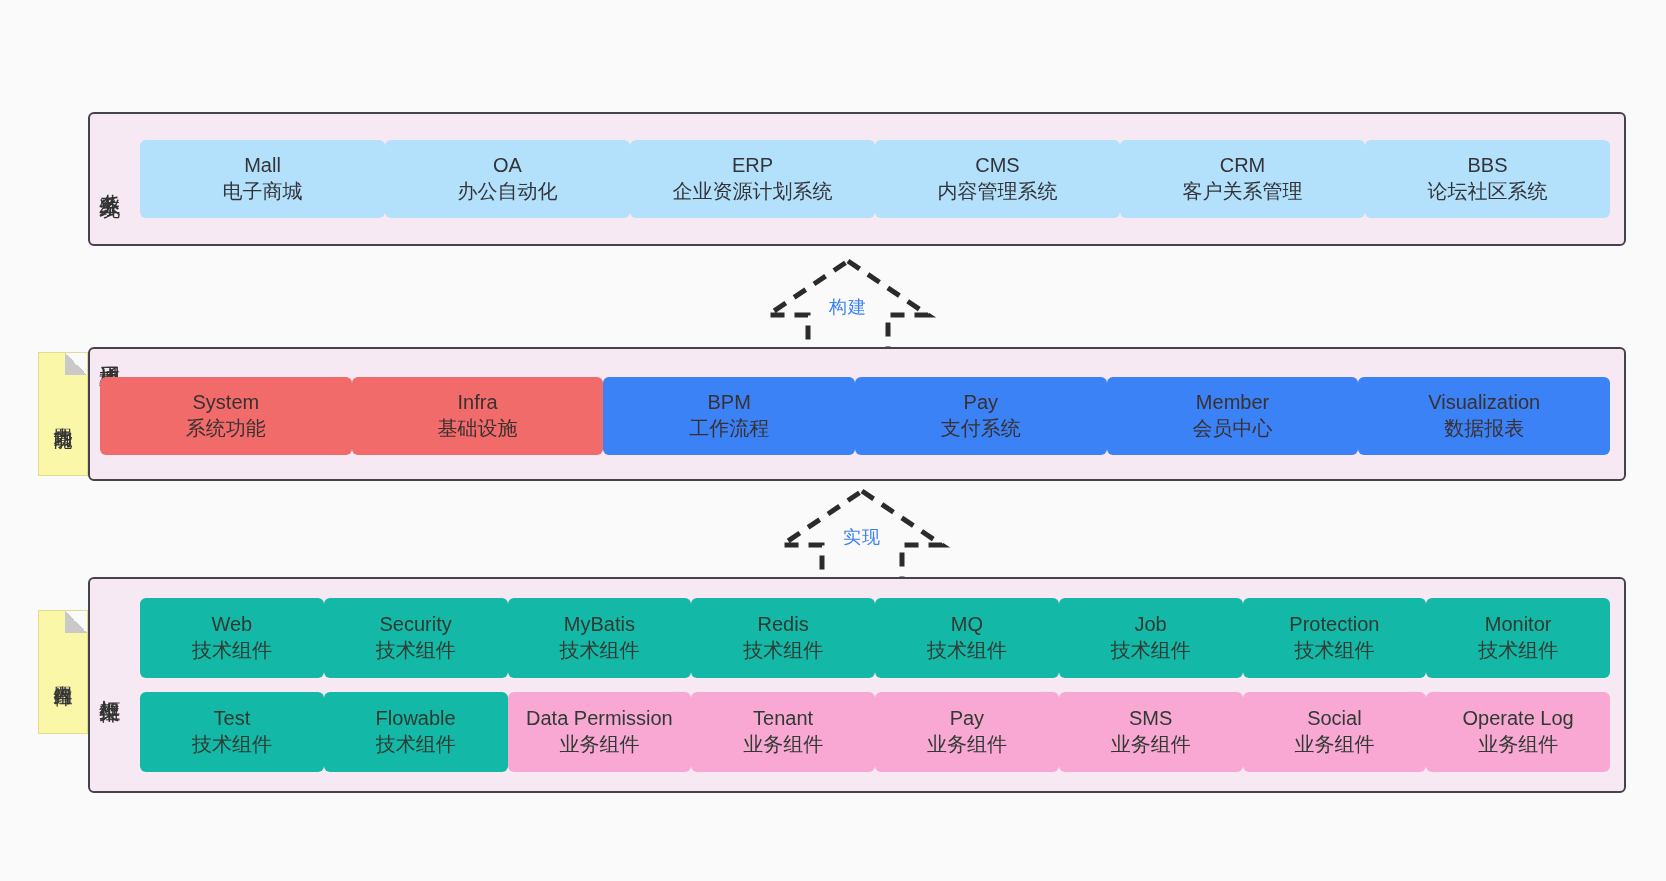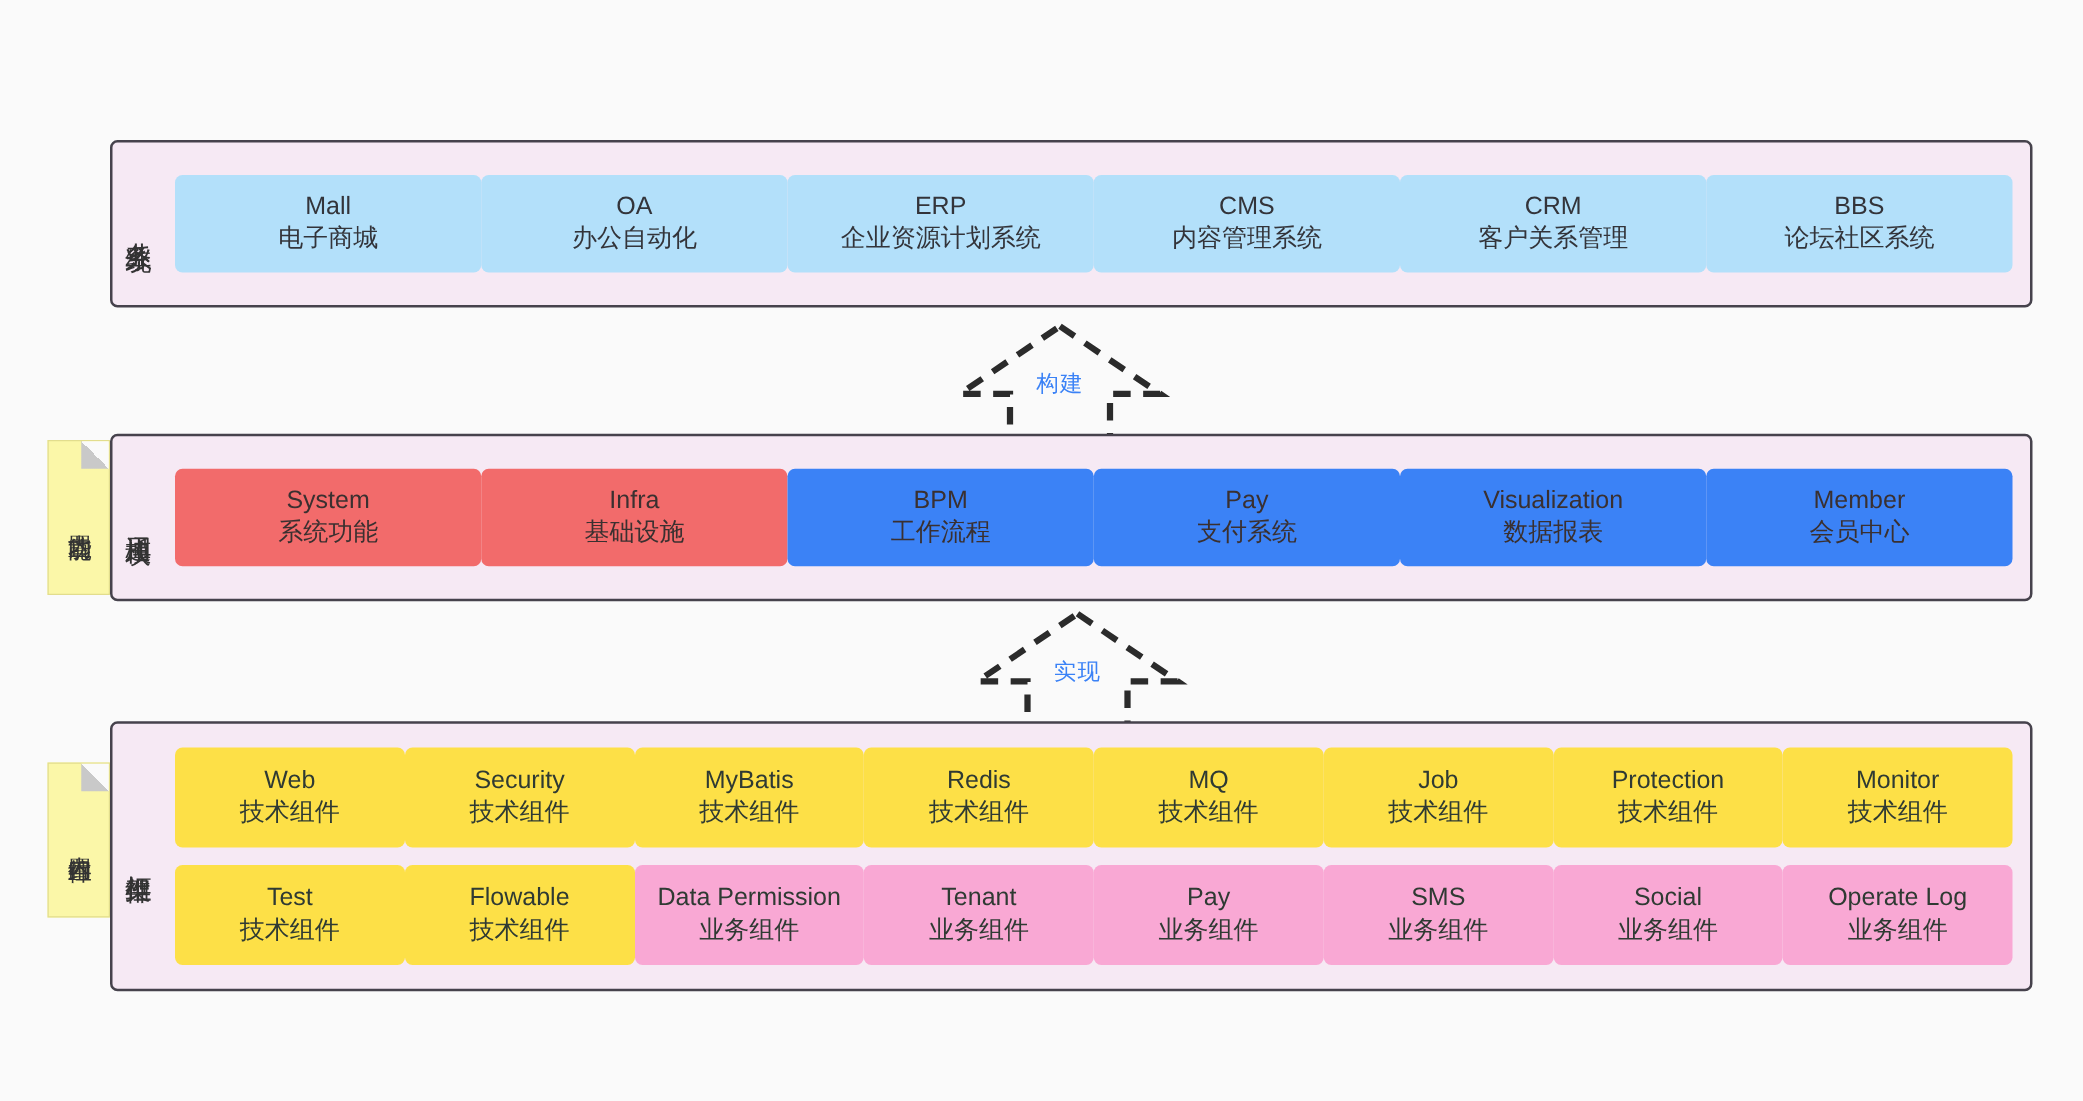--- a/index.html
+++ b/index.html
@@ -70,28 +70,28 @@
     color: #2f3430;
     padding: 4px 6px;
     box-sizing: border-box;
   }
   .node .n-title { white-space: nowrap; }
   .node .n-sub  { white-space: nowrap; }
 
   .node.blue       { background: #b3e0fa; color: #33343a; }
   .node.red        { background: #f26b6b; color: #3a3030; }
   .node.pink       { background: #3b82f6; color: #3a3030; }
-  .node.green      { background: #fde047; color: #2f3a33; }
+  .node.green      { background: #14b8a6; color: #2f3a33; }
   .node.lightgreen { background: #f9a8d4; color: #2f3a33; }
 
   .node.wrap .n-title { white-space: normal; }
 
   
   #layer-business  { left: 88px;  top: 112px; width: 1538px; height: 134px; }
-  #layer-modules   { left: 88px;  top: 347px; width: 1538px; height: 134px; }
+  #layer-modules   { left: 88px;  top: 347px; width: 1538px; height: 134px; flex-direction: column; }
   #layer-framework { left: 88px;  top: 577px; width: 1538px; height: 216px; }
 
   #layer-business .layer-body,
   #layer-modules  .layer-body { padding-left: 10px; }
 
   #layer-business .node,
   #layer-modules  .node { height: 78px; }
 
   #layer-framework .layer-body { gap: 14px; padding-left: 10px; }
   #layer-framework .node { height: 80px; }
@@ -204,26 +204,26 @@
       </div>
       <div class="node pink">
         <span class="n-title">BPM</span>
         <span class="n-sub">工作流程</span>
       </div>
       <div class="node pink">
         <span class="n-title">Pay</span>
         <span class="n-sub">支付系统</span>
       </div>
       <div class="node pink">
+        <span class="n-title">Member</span>
+        <span class="n-sub">会员中心</span>
+      </div>
+      <div class="node pink">
         <span class="n-title">Visualization</span>
         <span class="n-sub">数据报表</span>
-      </div>
-      <div class="node pink">
-        <span class="n-title">Member</span>
-        <span class="n-sub">会员中心</span>
       </div>
     </div>
   </div>
 </div>
 
 <div class="connector" id="connector-realize">
   <svg viewBox="0 0 180 100" xmlns="http://www.w3.org/2000/svg" aria-hidden="true">
     <polygon points="90,6 170,60 130,60 130,96 50,96 50,60 10,60" fill="none" stroke="#2b2b2b" stroke-width="5" stroke-dasharray="14 10" stroke-linejoin="miter"></polygon>
   </svg>
   <span class="conn-label">实现</span>

